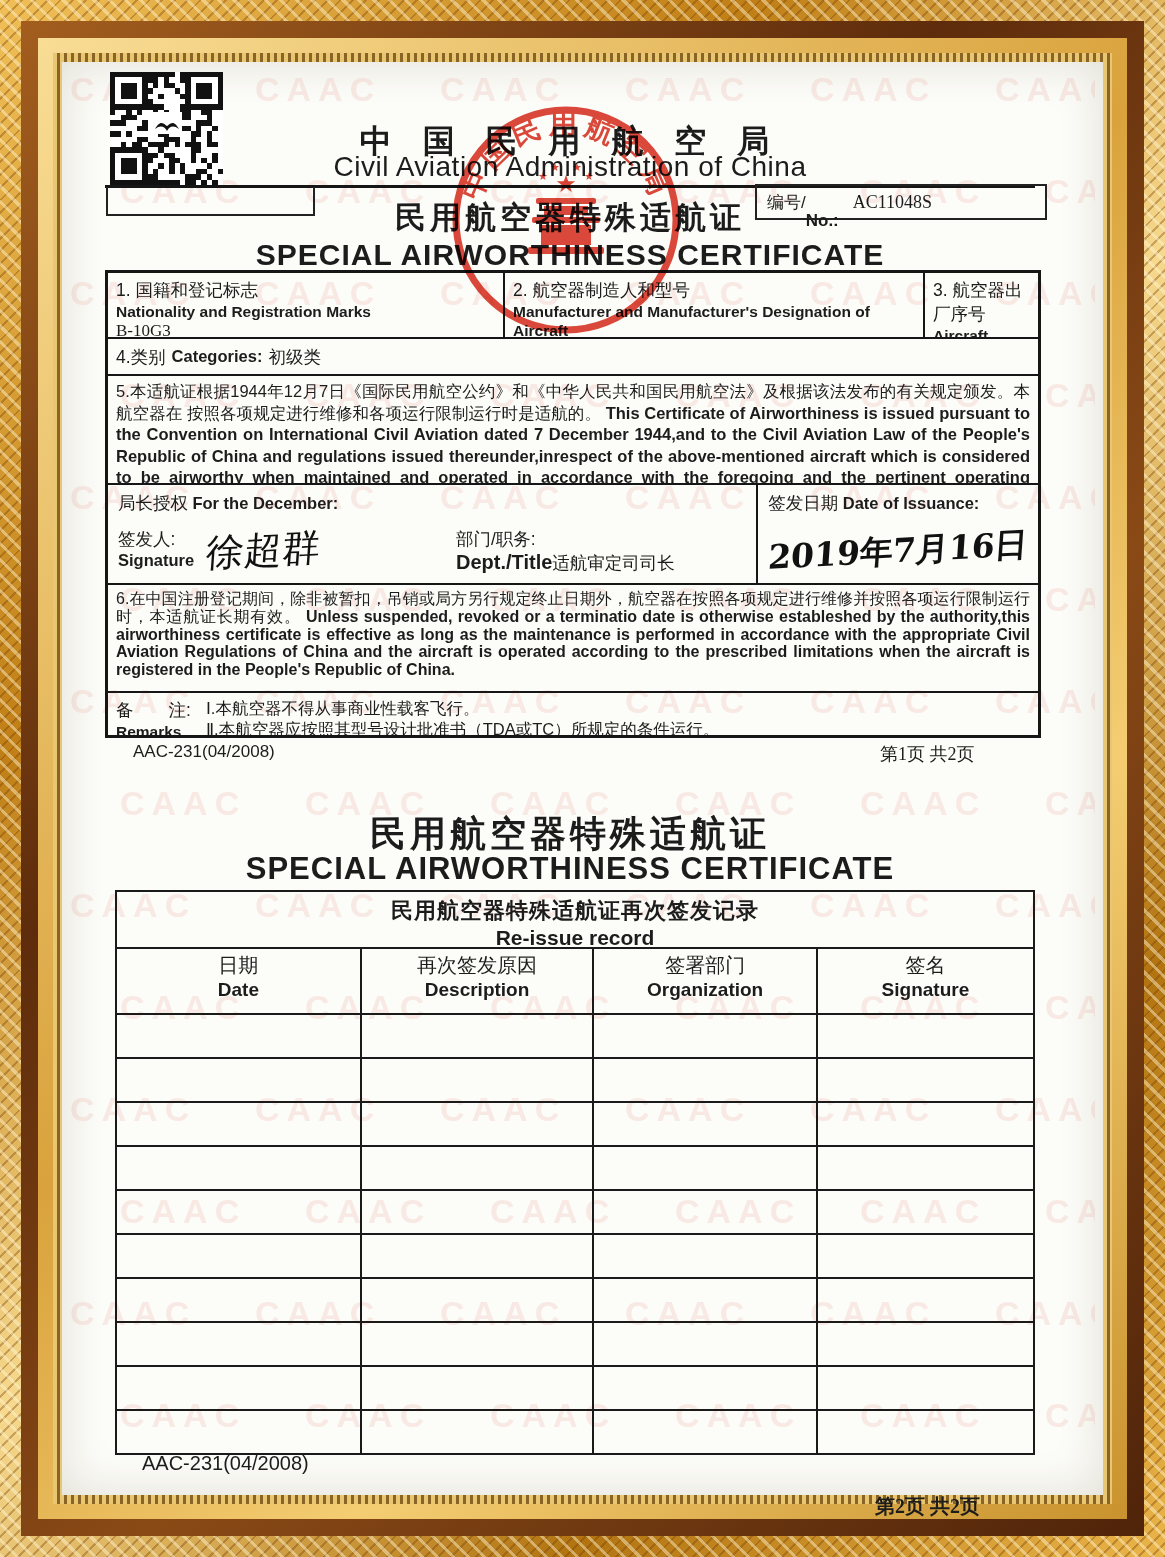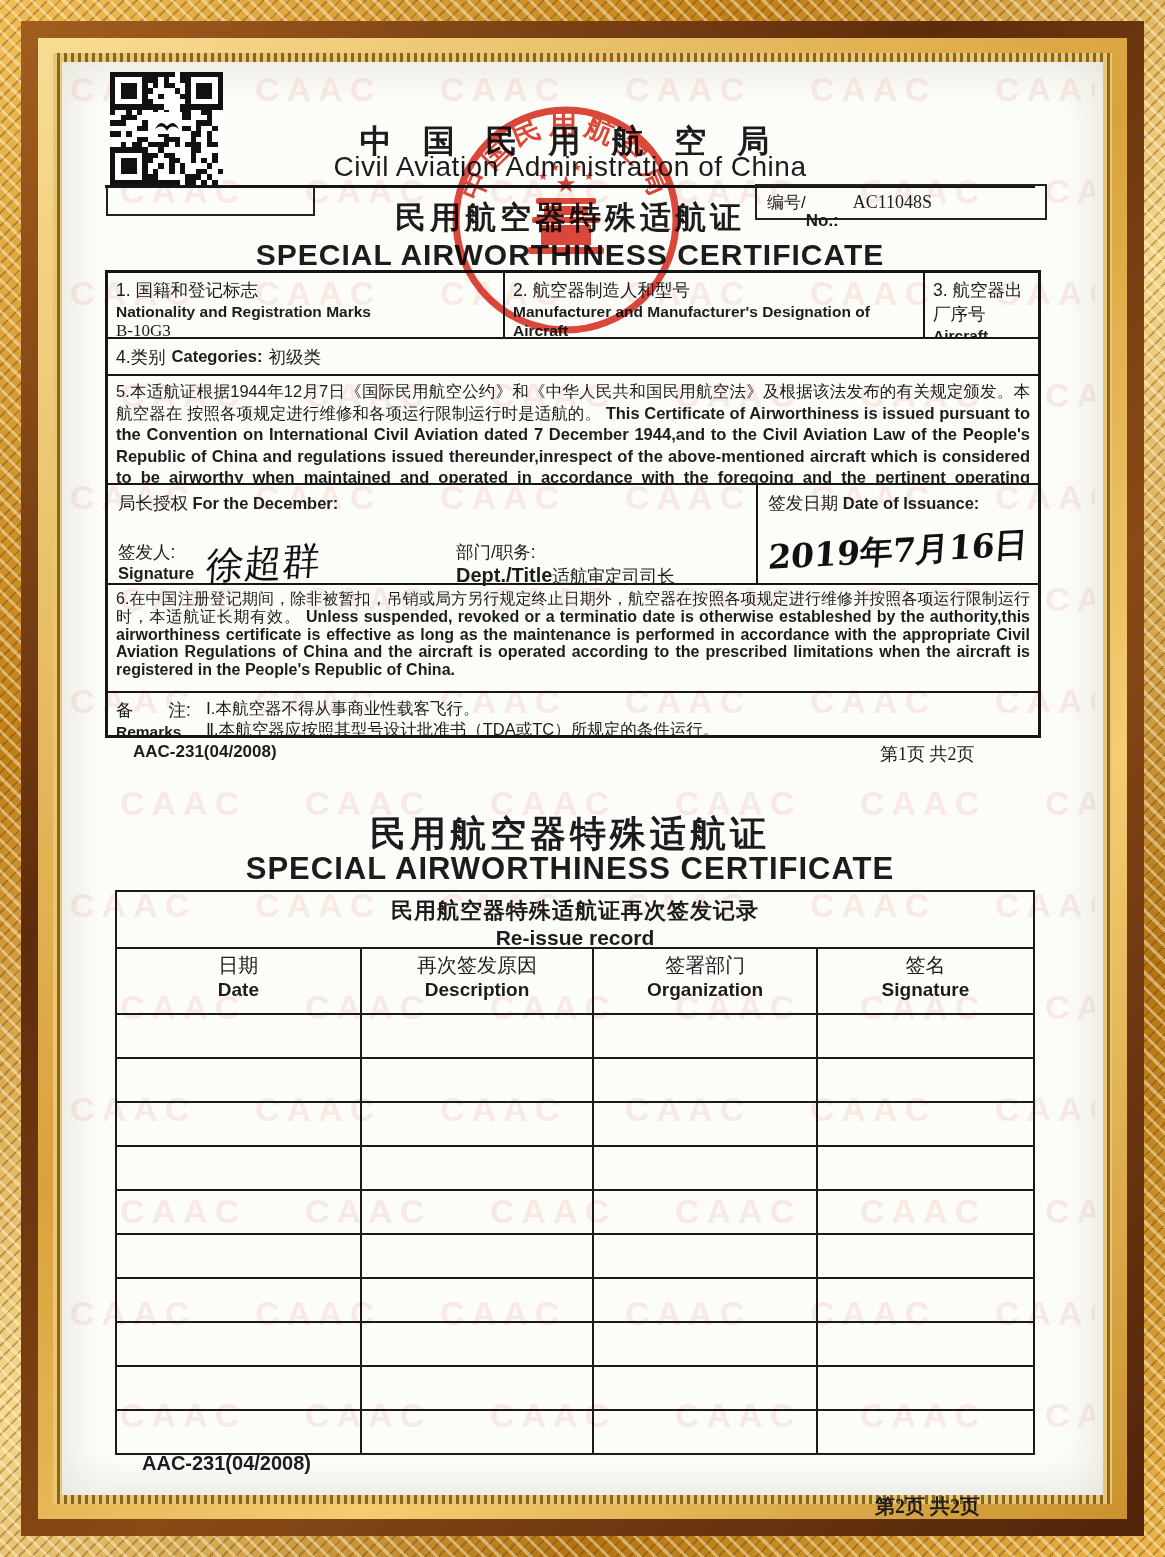--- a/index.html
+++ b/index.html
@@ -53,21 +53,21 @@
         white-space:nowrap;color:#111;}
   
   .mrow{position:relative;}
   .m-left{position:relative;width:715px;box-sizing:border-box;padding:6px 10px;}
   .m-right{position:relative;flex:1;box-sizing:border-box;padding:6px 10px;border-left:2px solid #161616;}
   
   .rem{display:flex;}
   .rem-lab{width:90px;flex:none;}
   .rem-lines{font-size:16.5px;line-height:21px;}
   
-  .foot-form{font-weight:bold;font-size:17px;}
+  .foot-form{font-weight:normal;font-size:17px;}
   .foot-page{font-size:18px;font-family:"Liberation Serif","DejaVu Serif",serif;}
   
   .p2-zh{top:810px;font-size:36px;letter-spacing:4px;font-weight:700;}
   .p2-en{top:851px;font-size:31px;font-weight:bold;letter-spacing:1px;}
   .t2{left:115px;top:890px;width:920px;border:2.5px solid #1a1a1a;box-sizing:border-box;}
   .t2-title{height:55px;text-align:center;padding-top:4px;box-sizing:border-box;}
   .t2-title .zh{font-size:22px;font-weight:600;letter-spacing:1px;}
   .t2-title .en{font-size:21px;font-weight:bold;line-height:23px;}
   .t2 .hrow{display:flex;border-top:2px solid #1a1a1a;height:66px;box-sizing:border-box;}
   .t2 .hcell{box-sizing:border-box;text-align:center;padding-top:3px;}
@@ -681,21 +681,21 @@
         <span class="en">This Certificate of Airworthiness is issued pursuant to the Convention on International Civil Aviation dated 7 December 1944,and to the Civil Aviation Law of the People's Republic of China and regulations issued thereunder,inrespect of the above-mentioned aircraft which is considered to be airworthy when maintained and operated in accordance with the foregoing and the pertinent operating limitations.</span>
       </div>
     </div>
 
     <div class="row mrow" style="height:100px;">
       <div class="m-left">
         <div>
           <span class="lab-zh">局长授权</span>
           <span class="lab-en" style="font-size:16.5px;">For the December:</span>
         </div>
-        <div style="display:flex;margin-top:25px;">
+        <div style="display:flex;margin-top:12px;">
           <div style="width:88px;flex:none;">
             <div class="lab-zh">签发人:</div>
             <div class="lab-en" style="font-size:16.5px;">Signature</div>
           </div>
           <div class="hand" style="font-size:38px;margin-top:-4px;width:190px;">徐超群</div>
           <div style="margin-left:60px;">
             <div class="lab-zh">部门/职务:</div>
             <div><span class="lab-en" style="font-size:20px;">Dept./Title</span><span class="lab-zh">适航审定司司长</span></div>
           </div>
         </div>

